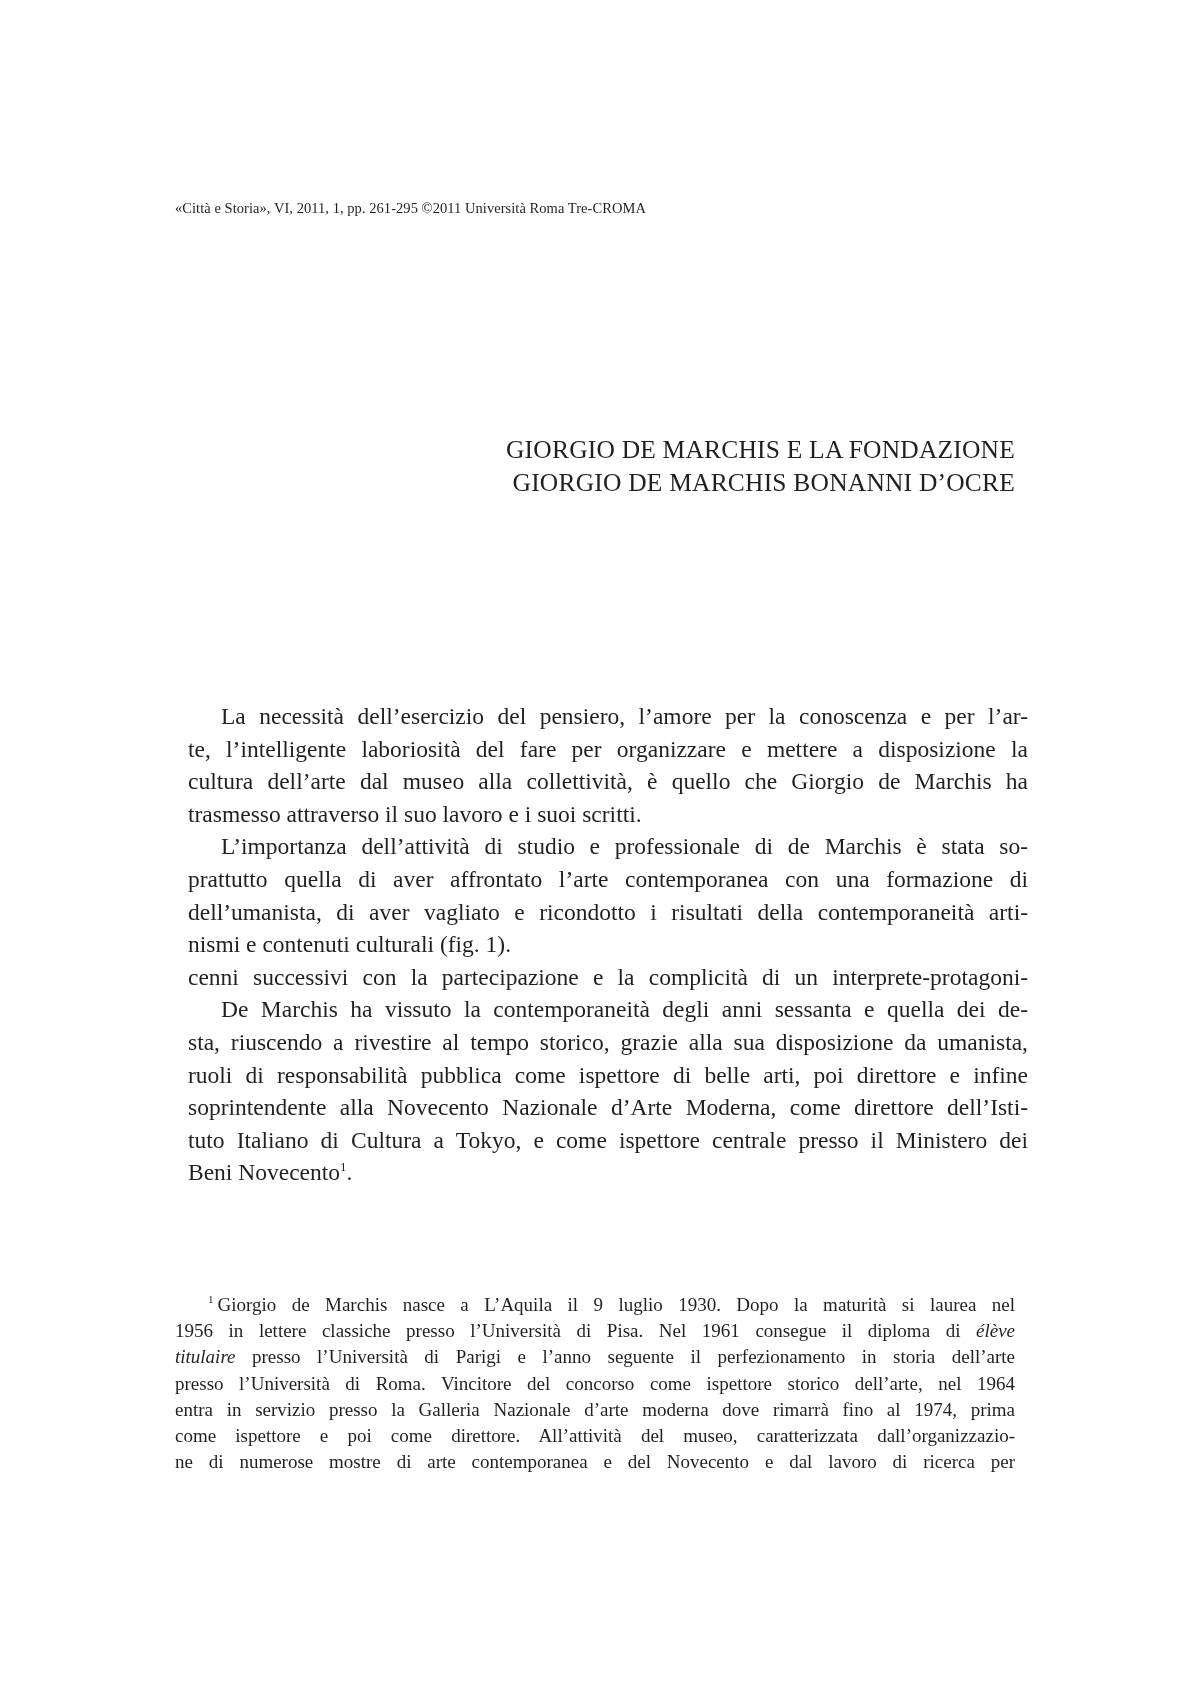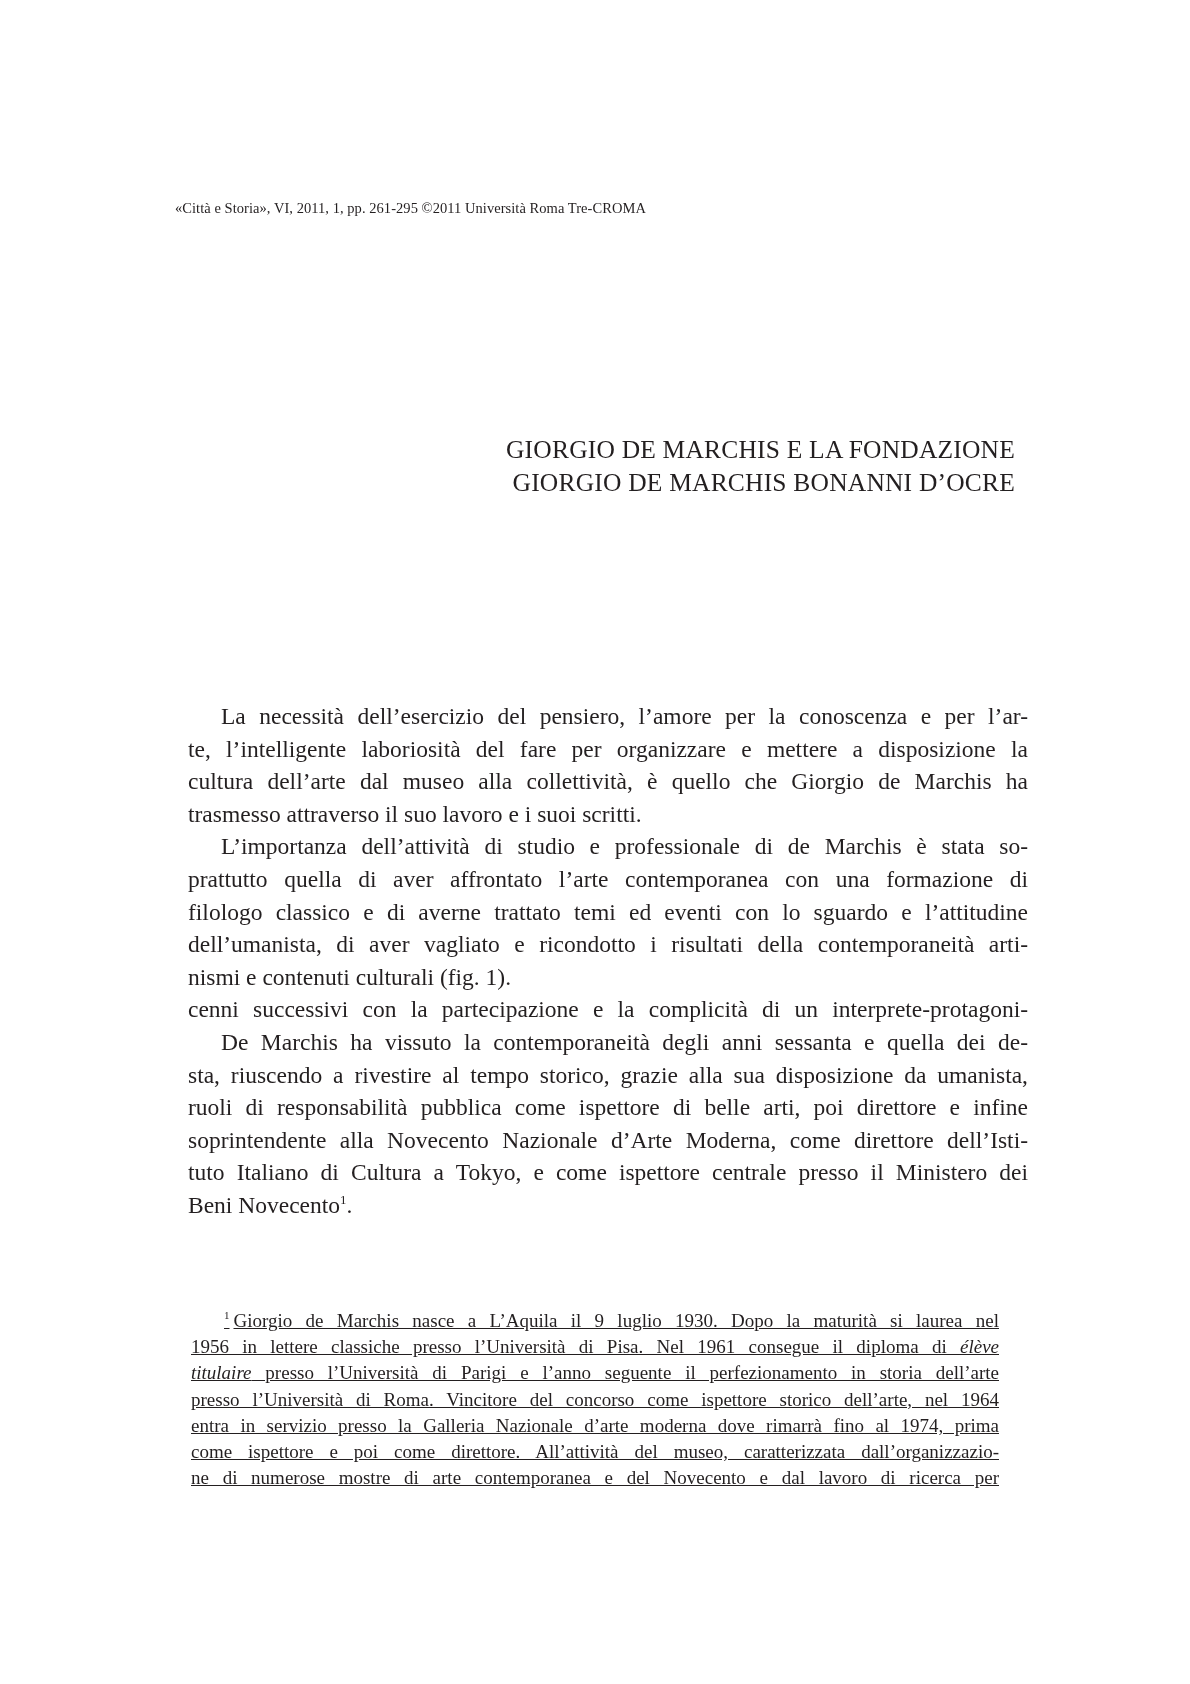--- a/index.html
+++ b/index.html
@@ -72,24 +72,23 @@
       vertical-align: 9px;
       line-height: 0;
     }
     .footnotes {
       position: absolute;
       left: 175px;
       top: 1292px;
       width: 840px;
     }
     .footnote {
-      margin: 16px;
+      margin: 0;
       font-size: 19px;
       line-height: 26.2px;
-      text-decoration: underline;
     }
     .footnote .line {
       display: block;
       text-align: justify;
       text-align-last: justify;
       white-space: nowrap;
     }
     .footnote .line.first { text-indent: 33px; }
     .footnote sup.fnmark {
       font-size: 11px;
@@ -114,21 +113,20 @@
   <div class="body-text">
     <p class="para">
       <span class="line first">La necessità dell’esercizio del pensiero, l’amore per la conoscenza e per l’ar-</span>
       <span class="line">te, l’intelligente laboriosità del fare per organizzare e mettere a disposizione la</span>
       <span class="line">cultura dell’arte dal museo alla collettività, è quello che Giorgio de Marchis ha</span>
       <span class="line last">trasmesso attraverso il suo lavoro e i suoi scritti.</span>
     </p>
     <p class="para">
       <span class="line first">L’importanza dell’attività di studio e professionale di de Marchis è stata so-</span>
       <span class="line">prattutto quella di aver affrontato l’arte contemporanea con una formazione di</span>
-      <span class="line">filologo classico e di averne trattato temi ed eventi con lo sguardo e l’attitudine</span>
       <span class="line">dell’umanista, di aver vagliato e ricondotto i risultati della contemporaneità arti-</span>
       <span class="line last">nismi e contenuti culturali (fig. 1).</span>
     </p>
     <p class="para">
       <span class="line">cenni successivi con la partecipazione e la complicità di un interprete-protagoni-</span>
       <span class="line first">De Marchis ha vissuto la contemporaneità degli anni sessanta e quella dei de-</span>
       <span class="line">sta, riuscendo a rivestire al tempo storico, grazie alla sua disposizione da umanista,</span>
       <span class="line">ruoli di responsabilità pubblica come ispettore di belle arti, poi direttore e infine</span>
       <span class="line">soprintendente alla Novecento Nazionale d’Arte Moderna, come direttore dell’Isti-</span>
       <span class="line">tuto Italiano di Cultura a Tokyo, e come ispettore centrale presso il Ministero dei</span>

